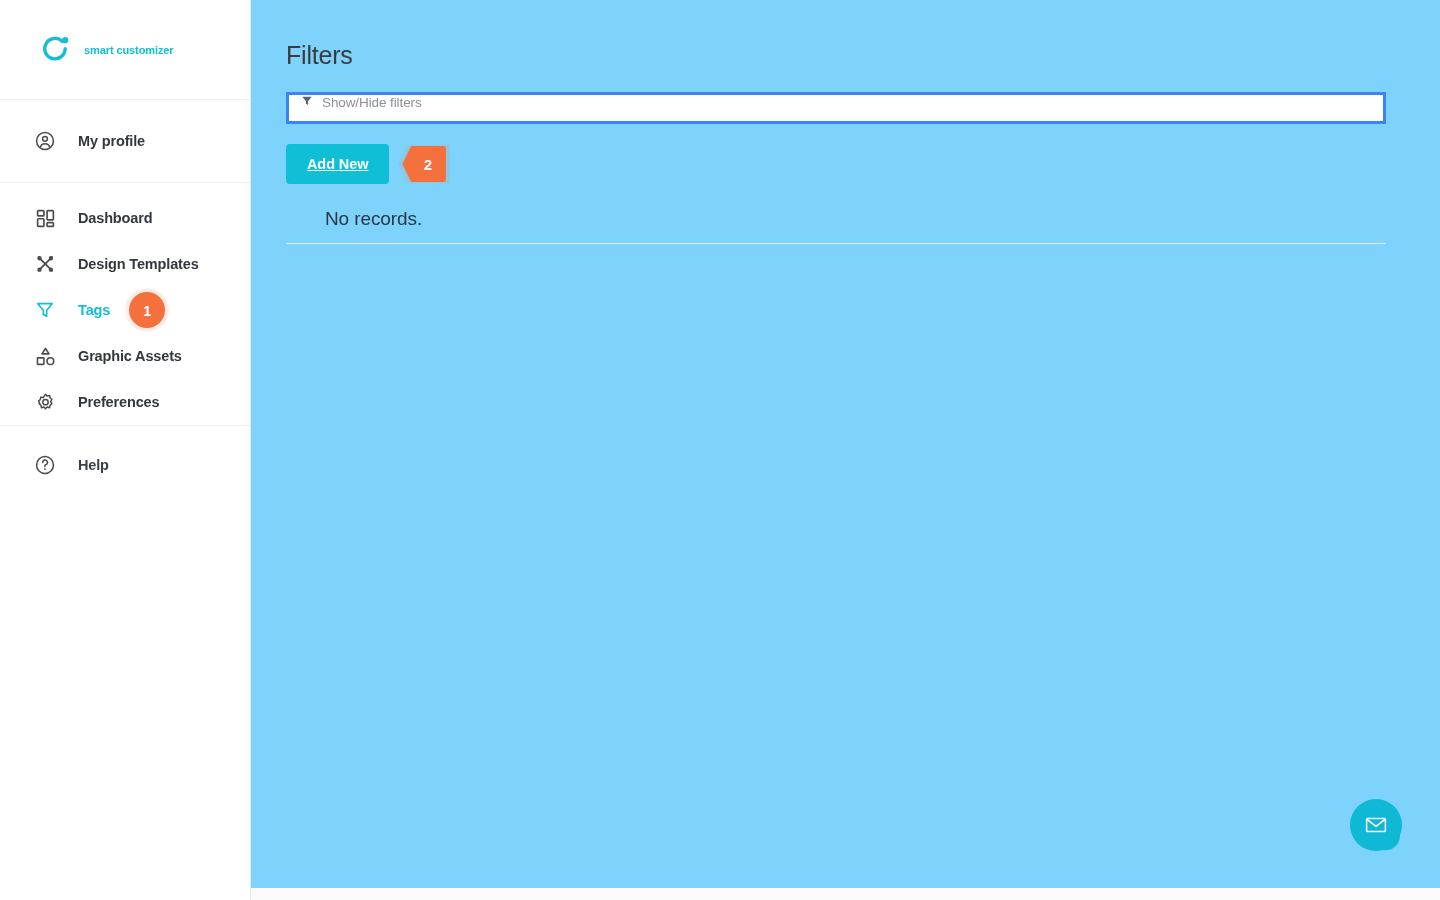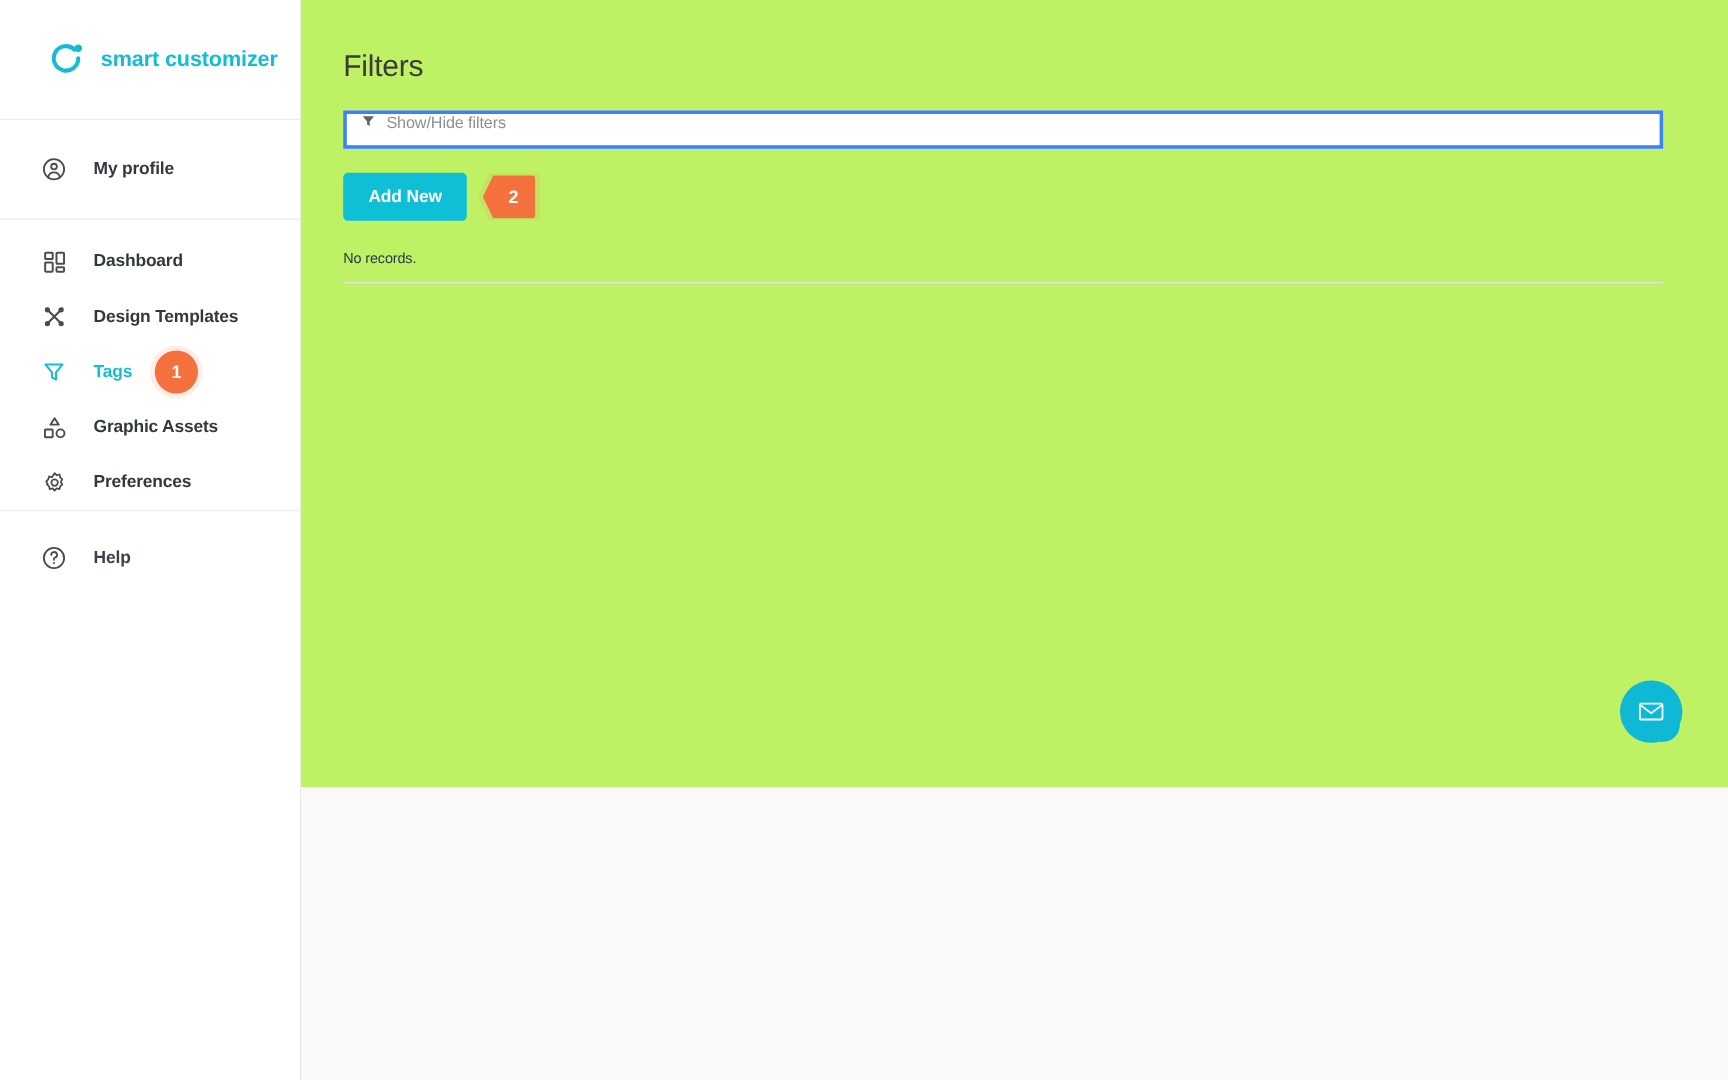--- a/index.html
+++ b/index.html
@@ -43,21 +43,21 @@
   }
   .logo-mark {
     width: 34px;
     height: 34px;
     position: relative;
     flex: none;
   }
   .logo-text {
     margin-left: 12px;
     color: #13bdd4;
-    font-size: 18px;
+    font-size: 11px;
     font-weight: 700;
     letter-spacing: -0.1px;
   }
 
   .nav-group {
     padding: 0;
   }
   .nav-group.profile-group {
     border-bottom: 1px solid #ededed;
     padding-top: 18px;
@@ -126,22 +126,22 @@
     font-size: 15px;
     font-weight: 700;
     display: flex;
     align-items: center;
     justify-content: center;
   }
 
   
   .main {
     flex: 1;
-    height: 656px;
-    background: #bef264;
+    height: 888px;
+    background: #7dd3fc;
     position: relative;
     padding: 0 54px 0 35px;
     overflow: hidden;
   }
 
   .page-title {
     font-size: 25px;
     font-weight: 400;
     color: #3b3b3b;
     letter-spacing: -0.2px;
@@ -188,20 +188,21 @@
     color: #ffffff;
     border: none;
     border-radius: 4px;
     font-family: inherit;
     font-size: 14.5px;
     font-weight: 700;
     letter-spacing: -0.1px;
     cursor: pointer;
     display: flex;
     align-items: center;
+    text-decoration: underline;
   }
 
   
   .badge-arrow-wrap {
     margin-left: 9px;
     position: relative;
     width: 52px;
     height: 44px;
     display: flex;
     align-items: center;
@@ -227,24 +228,25 @@
     padding-left: 7px;
     color: #ffffff;
     font-size: 15px;
     font-weight: 700;
   }
 
   .records-area {
     margin-top: 22px;
   }
   .records-empty {
-    font-size: 12px;
+    font-size: 19px;
     color: #2b3648;
     padding-bottom: 13px;
     letter-spacing: -0.1px;
+    margin-left: 39px;
   }
   .records-divider {
     height: 1px;
     background: #e6e6e6;
     width: 100%;
   }
 
   
   .chat-launcher {
     position: absolute;

